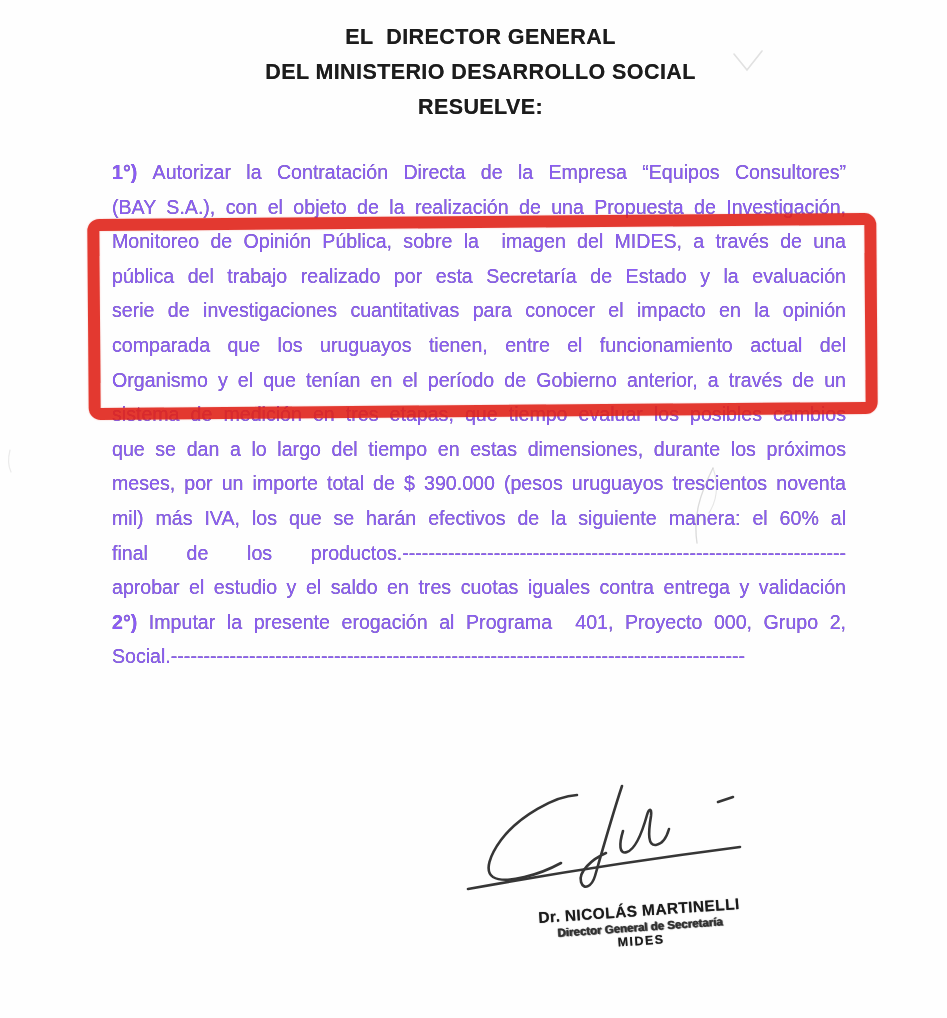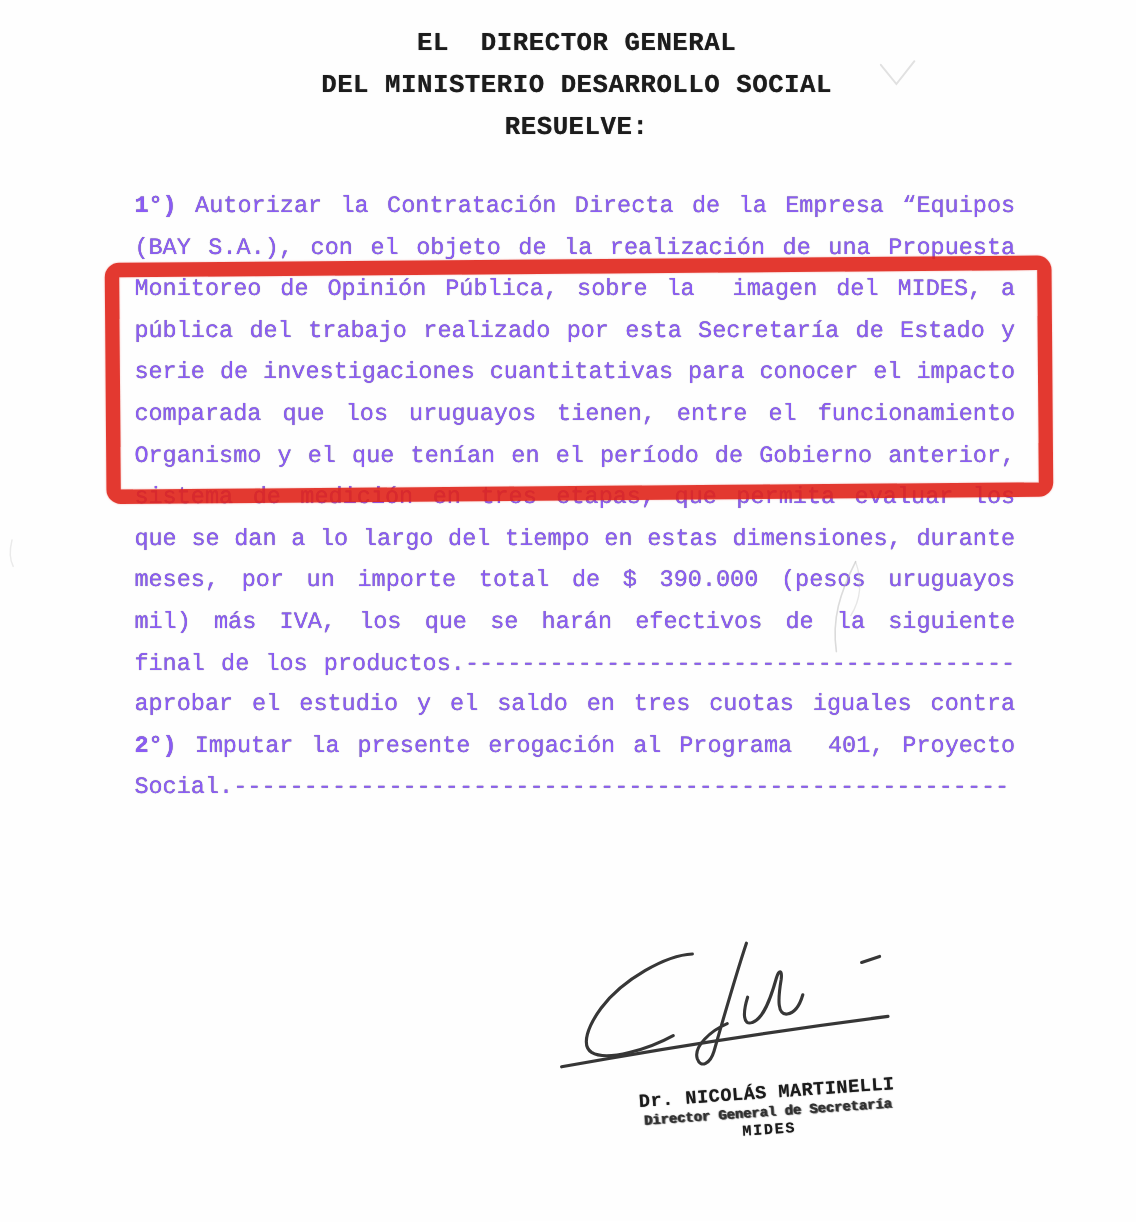--- a/index.html
+++ b/index.html
@@ -2,21 +2,21 @@
 <html><head>
 <meta charset="utf-8">
 <style>
   html, body { margin: 0; padding: 0; background: #ffffff; }
   .page {
     position: relative;
     width: 947px;
     height: 1018px;
     background: #fefefe;
     overflow: hidden;
-    font-family: Liberation Mono, monospace;
+    font-family: Liberation Sans, sans-serif;
     color: #202020;
   }
   
   .headings {
     position: absolute;
     top: 20px;
     left: 14px;
     width: 933px;
     text-align: center;
     font-weight: bold;
@@ -122,22 +122,22 @@
   </div>
 
   <div class="bodytext">
     <div class="bline"><span class="bp">1°) </span><span>Autorizar la Contratación Directa de la Empresa “Equipos Consultores”</span></div>
     <div class="bline"><span class="bp"></span><span>(BAY S.A.), con el objeto de la realización de una Propuesta de Investigación,</span></div>
     <div class="bline"><span class="bp"></span><span>Monitoreo de Opinión Pública, sobre la&nbsp; imagen del MIDES, a través de una</span></div>
     <div class="bline"><span class="bp"></span><span>pública del trabajo realizado por esta Secretaría de Estado y la evaluación</span></div>
     <div class="bline"><span class="bp"></span><span>serie de investigaciones cuantitativas para conocer el impacto en la opinión</span></div>
     <div class="bline"><span class="bp"></span><span>comparada que los uruguayos tienen, entre el funcionamiento actual del</span></div>
     <div class="bline"><span class="bp"></span><span>Organismo y el que tenían en el período de Gobierno anterior, a través de un</span></div>
-    <div class="bline"><span class="bp"></span><span>sistema de medición en tres etapas, que permita evaluar los posibles iguales</span></div>
-    <div class="bline"><span class="bp"></span><span>que se dan a lo largo del tiempo en estas dimensiones, durante los pública</span></div>
+    <div class="bline"><span class="bp"></span><span>sistema de medición en tres etapas, que tiempo evaluar los posibles cambios</span></div>
+    <div class="bline"><span class="bp"></span><span>que se dan a lo largo del tiempo en estas dimensiones, durante los próximos</span></div>
     <div class="bline"><span class="bp"></span><span>meses, por un importe total de $ 390.000 (pesos uruguayos trescientos noventa</span></div>
     <div class="bline"><span class="bp"></span><span>mil) más IVA, los que se harán efectivos de la siguiente manera: el 60% al</span></div>
     <div class="bline"><span class="bp"></span><span>final de los productos.--------------------------------------------------------------------</span></div>
     <div class="bline"><span class="bp"></span><span>aprobar el estudio y el saldo en tres cuotas iguales contra entrega y validación</span></div>
     <div class="bline"><span class="bp">2°) </span><span>Imputar la presente erogación al Programa&nbsp; 401, Proyecto 000, Grupo 2,</span></div>
     <div class="bline"><span class="bp"></span><span>Social.----------------------------------------------------------------------------------------</span></div>
   </div>
 
   <div class="redbox" style="border-color: rgba(224,36,26,0.9)"></div>
 

